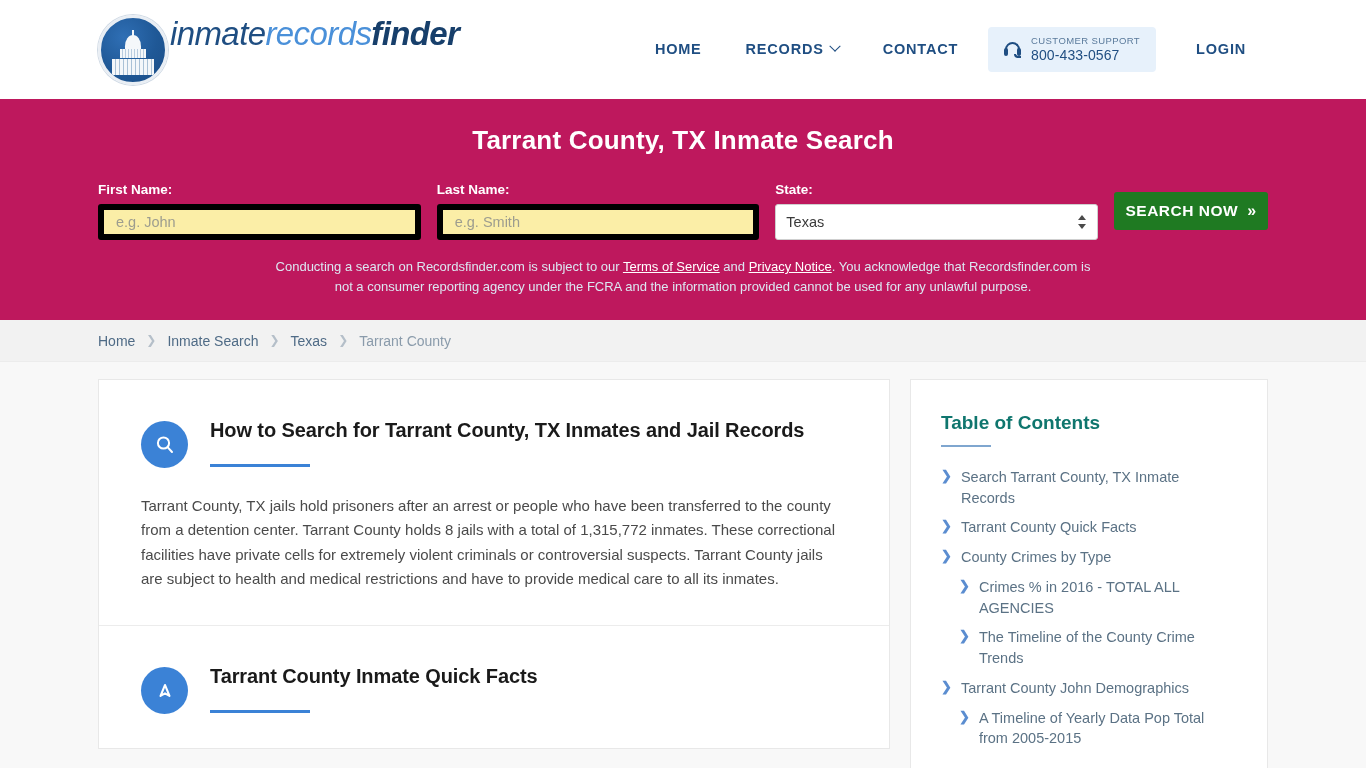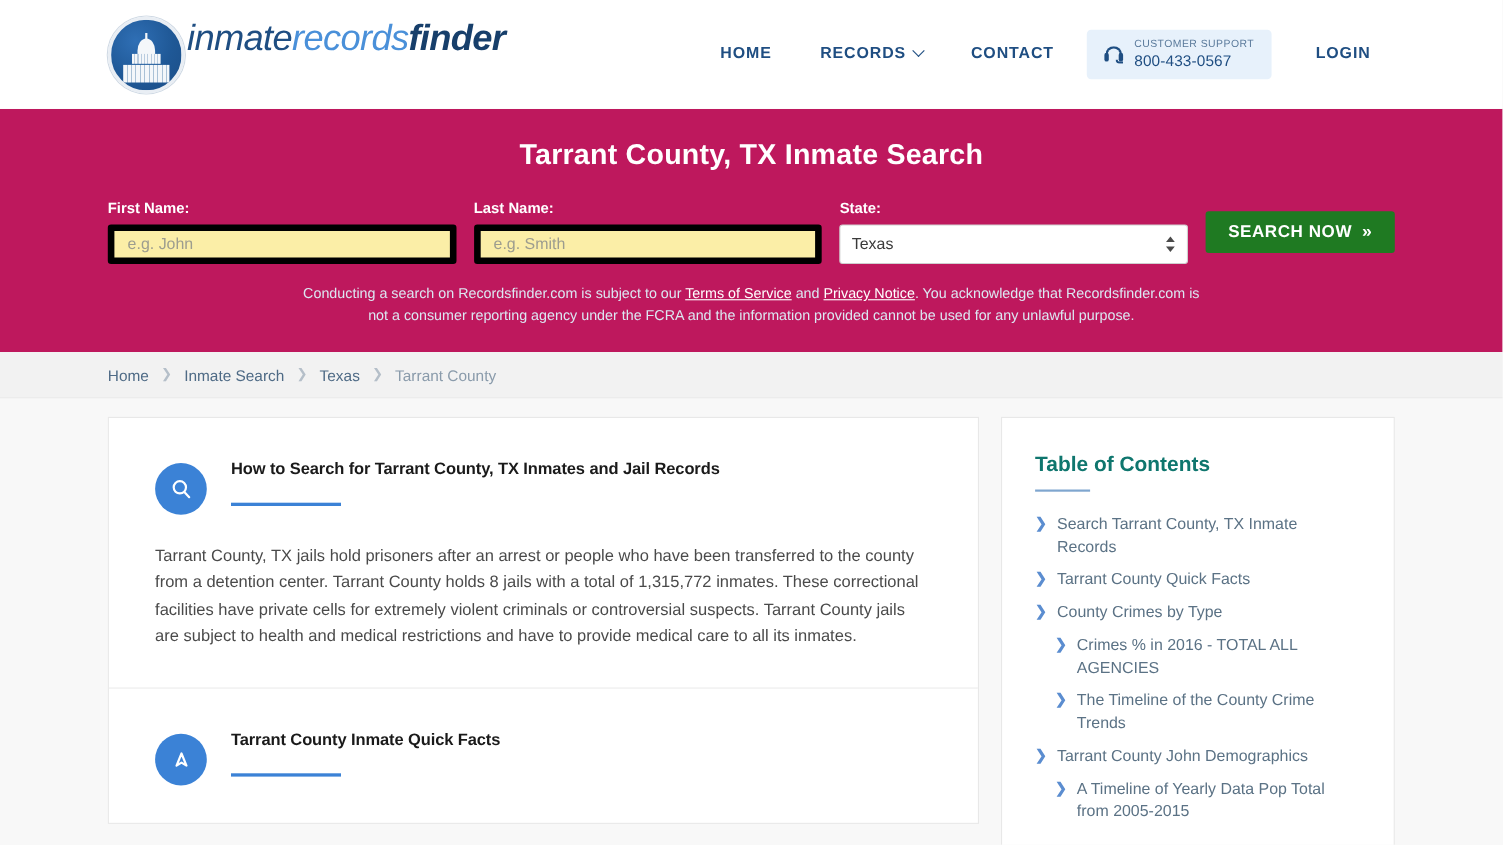--- a/index.html
+++ b/index.html
@@ -254,21 +254,21 @@
     top: 1px;
     border-bottom: 5px solid #4a4a4a;
   }
   .spinner-arrows:after {
     bottom: 1px;
     border-top: 5px solid #4a4a4a;
   }
 
   .search-btn {
     flex: none;
-    width: 172px;
+    width: 154px;
     height: 38px;
     background: #1f7a22;
     border: none;
     border-radius: 3px;
     color: #ffffff;
     font-family: "Liberation Sans", sans-serif;
     font-size: 15.5px;
     font-weight: 700;
     letter-spacing: 0.5px;
     cursor: pointer;
@@ -351,21 +351,21 @@
     flex: none;
     display: flex;
     align-items: center;
     justify-content: center;
     margin-top: 4px;
   }
   .sec-icon svg { display: block; }
 
   .head-text { flex: 1; min-width: 0; }
   .section-title {
-    font-size: 15px;
+    font-size: 20px;
     font-weight: 700;
     color: #1a1a1a;
     line-height: 1.33;
     letter-spacing: -0.1px;
   }
   .title-rule {
     width: 100px;
     height: 3px;
     background: #3b82d6;
     margin-top: 20px;

